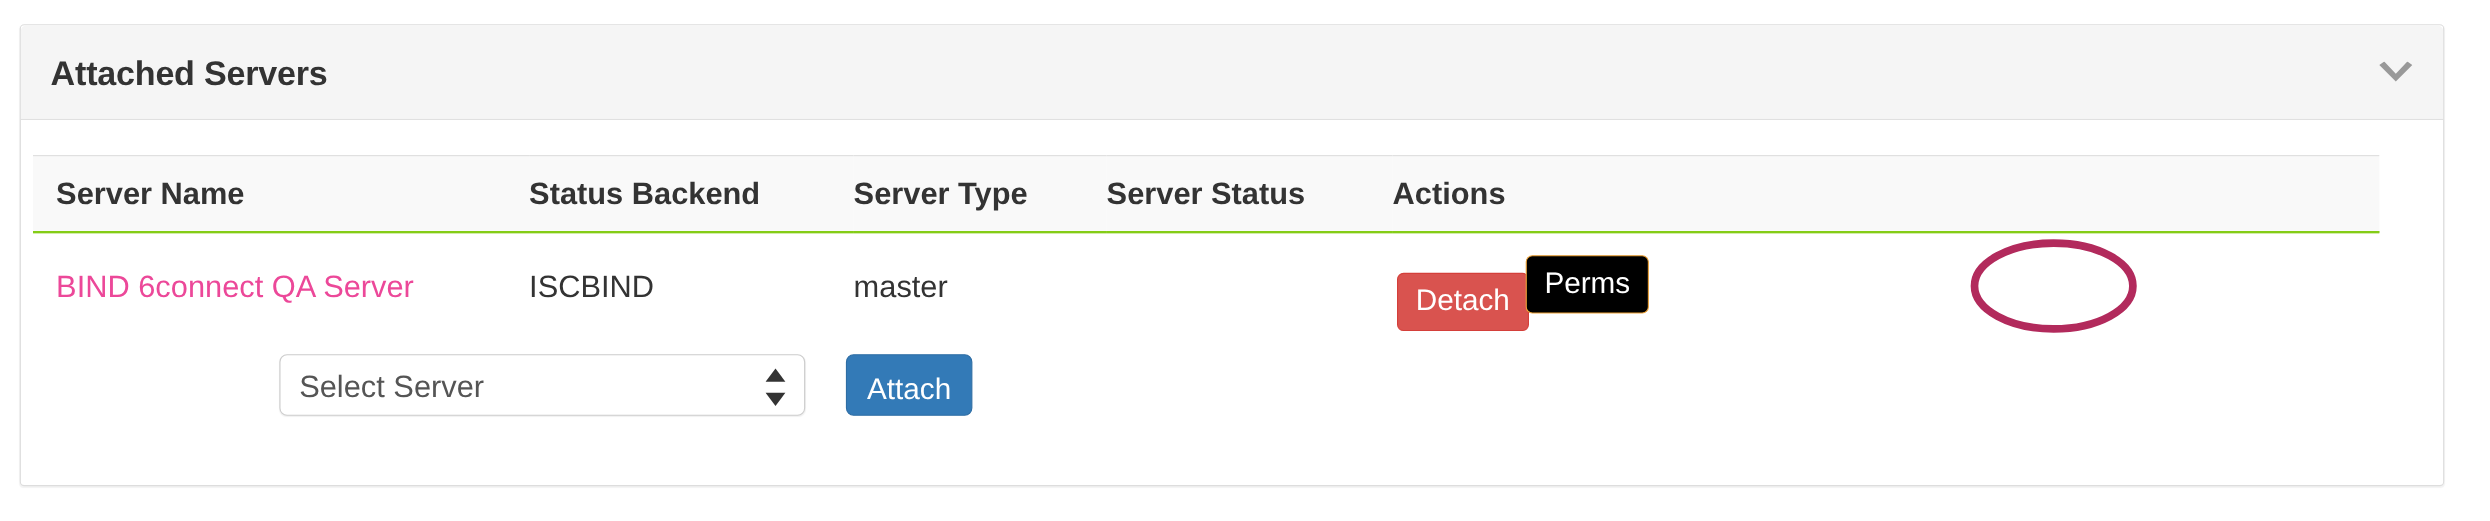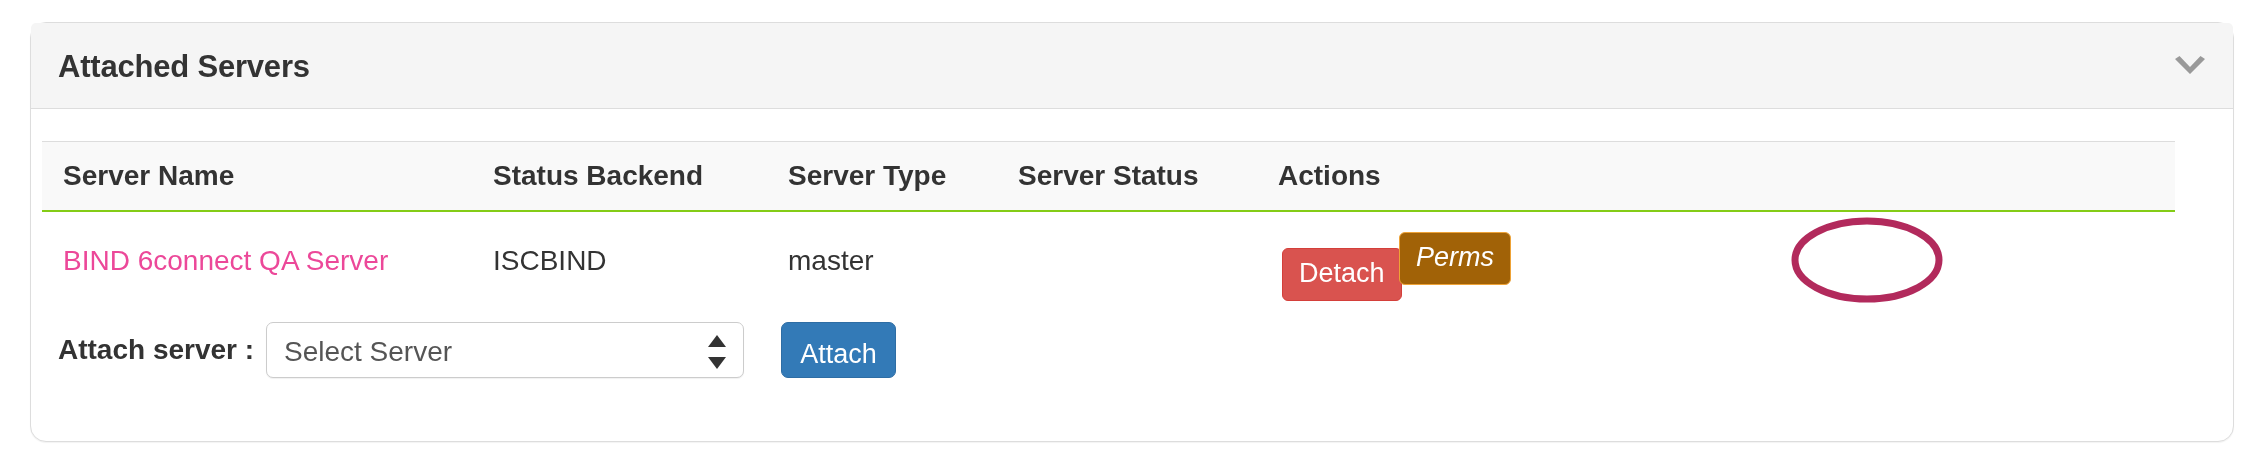--- a/index.html
+++ b/index.html
@@ -18,27 +18,27 @@
 
   .page {
     position: relative;
     width: 2264px;
     height: 474px;
   }
 
   
   .panel {
     position: absolute;
-    left: 30px;
+    left: 18px;
     top: 22px;
     width: 2204px;          
     height: 420px;          
     background: #ffffff;
     border: 1px solid #dddddd;
-    border-radius: 16px;
+    border-radius: 4px;
     box-sizing: border-box;
     box-shadow: 0 1px 1px rgba(0,0,0,.05);
   }
 
   .panel-heading {
     position: relative;
     height: 86px;
     background: #f5f5f5;
     border-bottom: 1px solid #dddddd;
     border-radius: 5px 5px 0 0;
@@ -142,23 +142,22 @@
     padding: 11px 16px 13px 16px;
     background: #d9534f;
     border-color: #d43f3a;
     margin-top: 16px;
   }
   .btn-warning {
     position: absolute;
     left: 121px;
     top: 0px;
     padding: 11px 16px 13px 16px;
-    background: #a16207;
+    background: #000000;
     border-color: #eea236;
-    font-style: italic;
   }
 
   
   .annot-ellipse {
     position: absolute;
     left: 1789px;
     top: 216px;
     width: 156px;
     height: 88px;
     pointer-events: none;
@@ -287,21 +286,20 @@
               <div class="actions-cell">
                 <span class="btn btn-danger">Detach</span>
                 <span class="btn btn-warning">Perms</span>
               </div>
             </td>
           </tr>
         </tbody>
       </table>
 
       <div class="attach-row">
-        <div class="attach-label">Attach server :</div>
 
         <div class="server-select">
           <span class="sel-value">Select Server</span>
           <span class="stepper">
             <span class="tri tri-up"></span>
             <span class="tri tri-down"></span>
           </span>
         </div>
 
         <button class="attach-btn">Attach</button>

